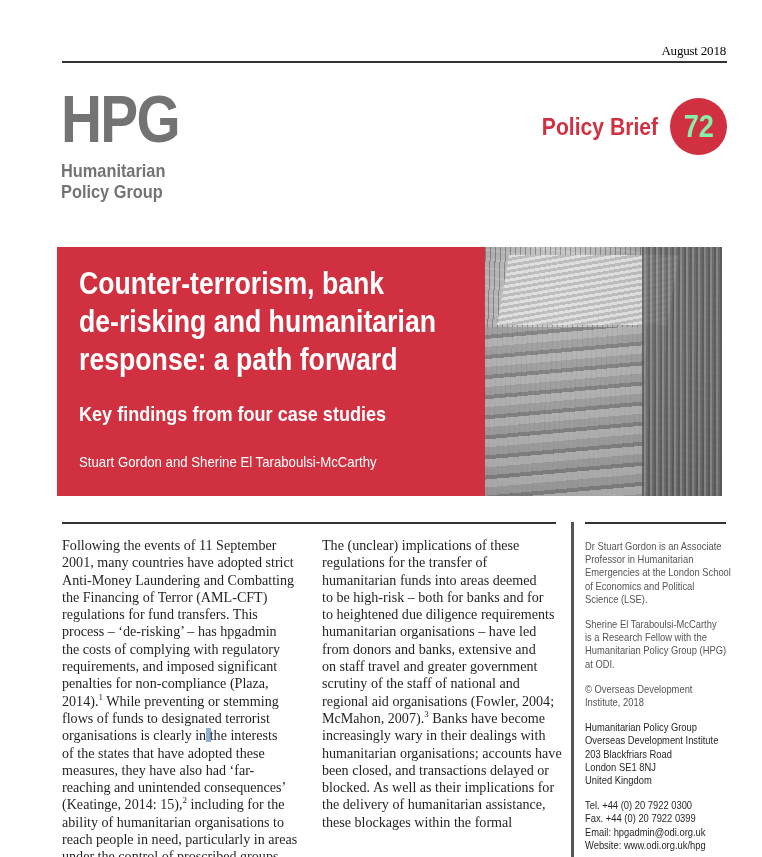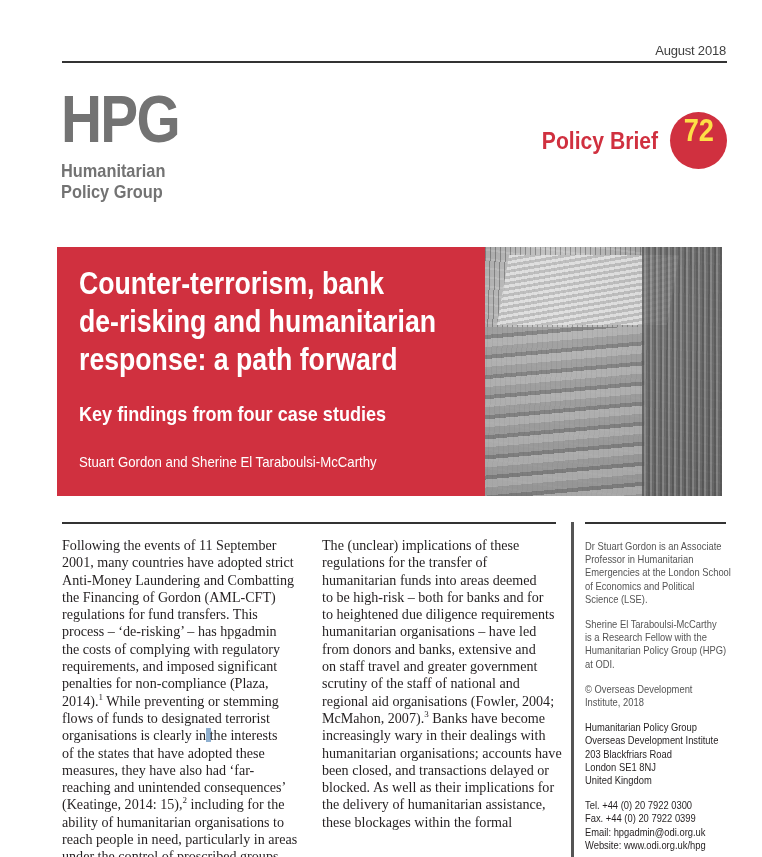--- a/index.html
+++ b/index.html
@@ -1,32 +1,32 @@
 <!DOCTYPE html>
 <html><head>
 <meta charset="utf-8">
 <style>
   html, body { margin: 0; padding: 0; background: #ffffff; }
   body { width: 762px; height: 857px; position: relative; overflow: hidden;
          font-family: "Liberation Sans", sans-serif; color: #231f20; }
 
-  .date { position: absolute; right: 36px; top: 43px; font-size: 13px; color: #404040; letter-spacing: -0.2px; }
+  .date { position: absolute; right: 36px; top: 43px; font-size: 13px; color: #000000; letter-spacing: -0.2px; font-family: Liberation Serif, serif; }
   .top-rule { position: absolute; left: 62px; top: 61px; width: 665px; height: 0; border-top: 2px solid #333; }
 
   .logo { position: absolute; left: 61px; top: 88px; color: #737373; }
   .logo-mark { font-size: 66px; font-weight: bold; line-height: 62px; letter-spacing: -2px;
                transform: scaleX(0.86); transform-origin: left; display: block; }
   .logo-name { font-size: 19px; font-weight: bold; line-height: 21px; margin-top: 10px;
                transform: scaleX(0.86); transform-origin: left; display: block; white-space: nowrap; }
 
-  .brief { position: absolute; right: 35px; top: 112px; display: flex; align-items: center; }
+  .brief { position: absolute; right: 35px; top: 98px; display: flex; align-items: center; }
   .brief-label { color: #d0303f; font-size: 24px; font-weight: bold; margin-right: 12px;
                  transform: scaleX(0.88); transform-origin: right; display: inline-block; }
-  .brief-num { width: 57px; height: 57px; border-radius: 50%; background: #d0303f; color: #fde047;
-               font-size: 32px; font-weight: bold; display: flex; align-items: flex-start; justify-content: center; }
+  .brief-num { width: 57px; height: 57px; border-radius: 50%; background: #d0303f; color: #86efac;
+               font-size: 32px; font-weight: bold; display: flex; align-items: center; justify-content: center; }
   .brief-num span { transform: scaleX(0.85); display: inline-block; }
 
   .banner { position: absolute; left: 57px; top: 247px; width: 665px; height: 249px; display: flex; }
   .banner-red { width: 428px; height: 100%; background: #d0303f; color: #fff; position: relative; }
   .banner-title { position: absolute; left: 22px; top: 18px; font-size: 31px; font-weight: bold; line-height: 38px;
                   white-space: pre-line; transform: scaleX(0.86); transform-origin: left; width: 470px; }
   .banner-subtitle { position: absolute; left: 22px; top: 155px; font-size: 21px; font-weight: bold;
                      transform: scaleX(0.86); transform-origin: left; white-space: nowrap; }
   .banner-authors { position: absolute; left: 22px; top: 206px; font-size: 15px;
                     transform: scaleX(0.88); transform-origin: left; white-space: nowrap; }
@@ -93,21 +93,21 @@
     <div class="photo-side"></div>
   </div>
 </div>
 
 <div class="main-rule"></div>
 
 <div class="col col-1" id="col1">
     <span class="ln">Following the events of 11 September</span>
     <span class="ln">2001, many countries have adopted strict</span>
     <span class="ln">Anti-Money Laundering and Combatting</span>
-    <span class="ln">the Financing of Gordon (AML-CFT)</span>
+    <span class="ln">the Financing of Terror (AML-CFT)</span>
     <span class="ln">regulations for fund transfers. This</span>
     <span class="ln">process – ‘de-risking’ – has hpgadmin</span>
     <span class="ln">the costs of complying with regulatory</span>
     <span class="ln">requirements, and imposed significant</span>
     <span class="ln">penalties for non-compliance (Plaza,</span>
     <span class="ln">2014).<sup>1</sup> While preventing or stemming</span>
     <span class="ln">flows of funds to designated terrorist</span>
     <span class="ln">organisations is clearly in<span class="cursor-mark"></span> the interests</span>
     <span class="ln">of the states that have adopted these</span>
     <span class="ln">measures, they have also had ‘far-</span>

